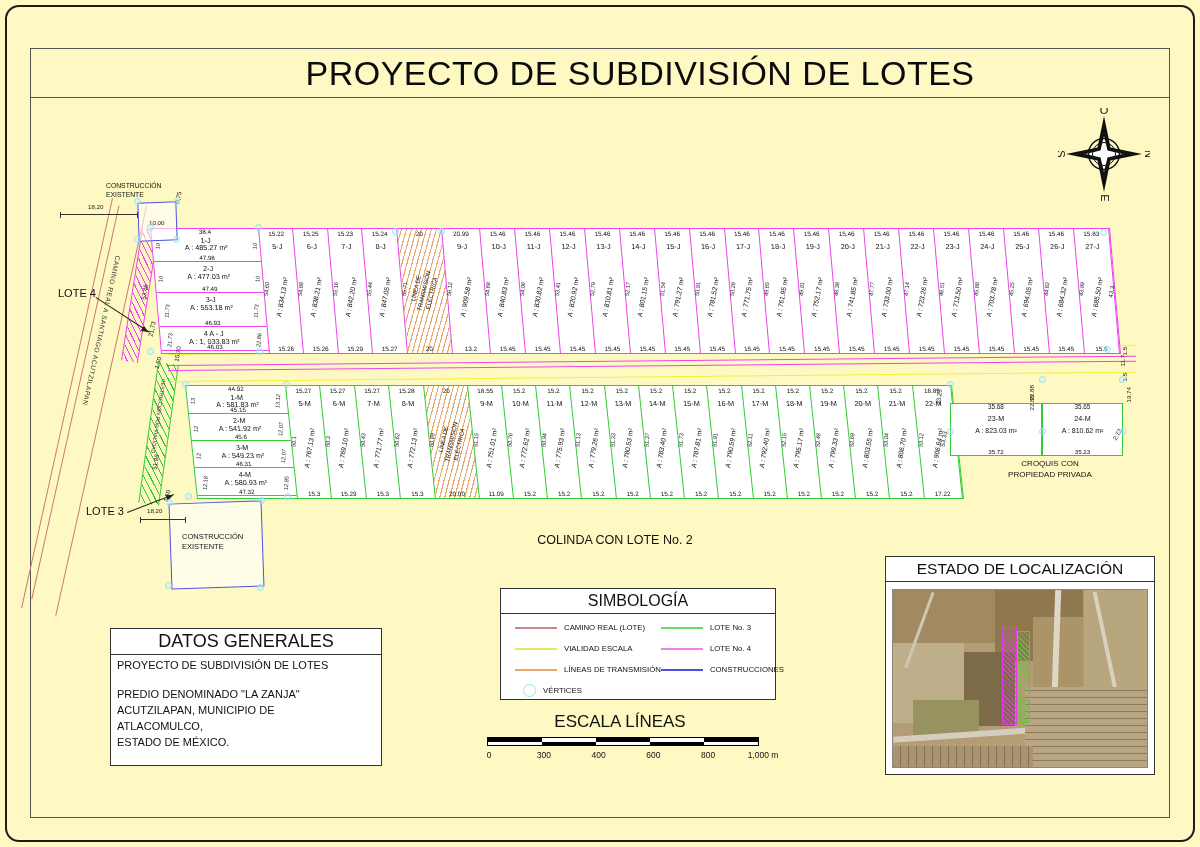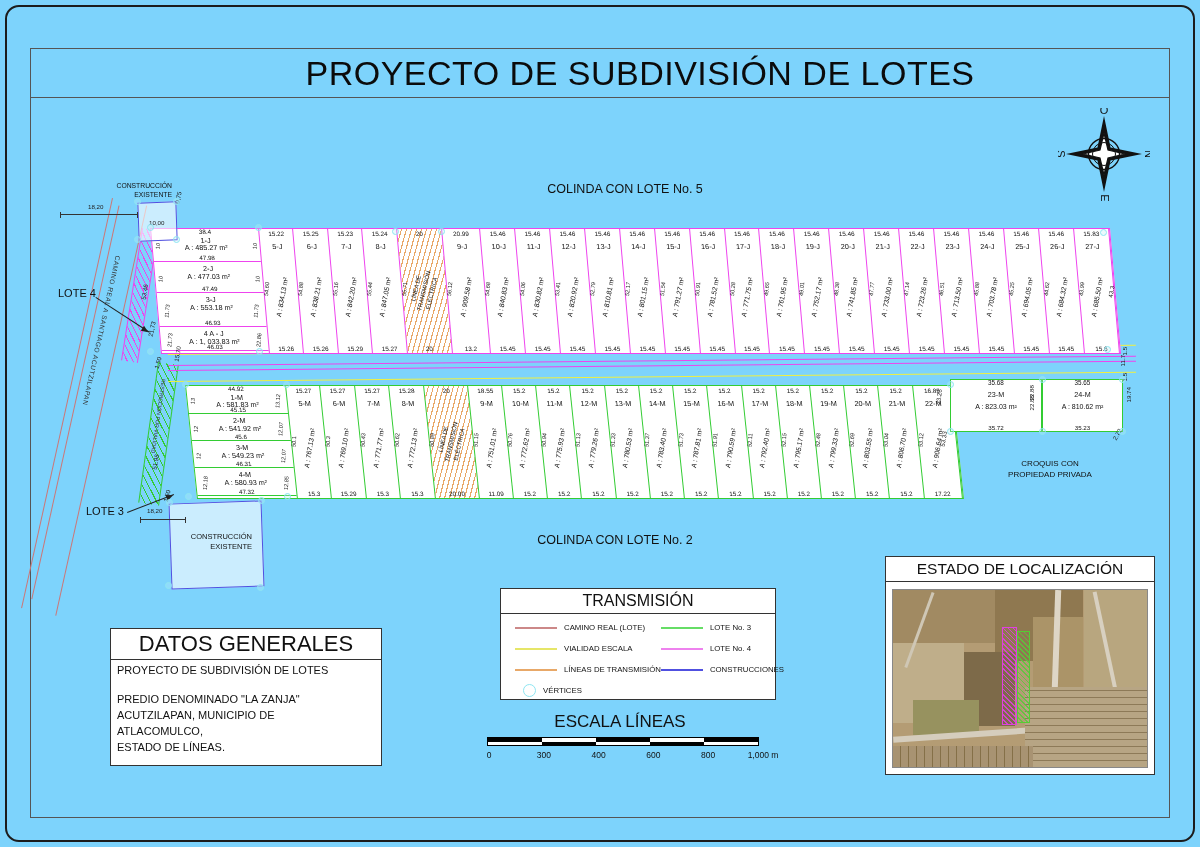--- a/index.html
+++ b/index.html
@@ -1,16 +1,16 @@
 <!DOCTYPE html>
 <html style="--cJ: #ee44ee; --cM: #33cc33; --cY: #f0f040; --cR: #cc7777; --cT: #e8a868; --cB: #5050e0; --cV: #8ee6f2;"><head>
 <meta charset="utf-8">
 <style>
   html,body{margin:0;padding:0;background:#e9e9e9;font-family:"Liberation Sans",sans-serif;}
-  #page{position:relative;width:1200px;height:847px;background:#7dd3fc;overflow:hidden;color:#111;}
+  #page{position:relative;width:1200px;height:847px;background:#fef9c3;overflow:hidden;color:#111;}
   #outer-border{position:absolute;inset:5px;border:2.5px solid #1c1c1c;border-radius:14px;pointer-events:none;}
   #inner-frame{position:absolute;left:30px;top:48px;right:30px;bottom:29px;border:1px solid #555;pointer-events:none;}
   #title-divider{position:absolute;left:30px;top:97px;width:1140px;border-top:1px solid #555;}
   #main-title{position:absolute;left:30px;top:54px;width:1140px;text-align:center;padding-left:80px;box-sizing:border-box;font-size:34px;letter-spacing:.5px;color:#0b0b0b;}
   .colinda{position:absolute;font-size:12.5px;color:#111;}
   #colinda-top{left:460px;top:182px;width:330px;text-align:center;}
   #colinda-bottom{left:450px;top:533px;width:330px;text-align:center;}
   #colinda-right{left:992px;top:458px;width:116px;text-align:center;font-size:8px;line-height:1.4;}
 
   
@@ -35,55 +35,55 @@
   #j-stack .strip{border-bottom:1px solid var(--cJ);}
   #m-stack .strip{border-bottom:1px solid var(--cM);}
   .stack .strip:last-child{border-bottom:none;}
   .dt0{position:absolute;top:-1px;width:100%;text-align:center;font-size:6.3px;}
   .snm{position:absolute;top:2px;width:100%;text-align:center;font-size:7.2px;}
   .sar{position:absolute;top:10px;width:100%;text-align:center;font-size:7.2px;}
   .ht .snm{top:6.5px;} .ht .sar{top:14px;}
   .sdb{position:absolute;bottom:0;width:100%;text-align:center;font-size:6.2px;}
   .sld{position:absolute;left:2px;top:45%;transform:rotate(-80deg);font-size:5.6px;color:#222;}
   .srd{position:absolute;right:2px;top:45%;transform:rotate(-80deg);font-size:5.6px;color:#222;}
-  .rlot{position:absolute;border:1.2px solid var(--cM);background:#fff;box-sizing:border-box;}
+  .rlot{position:absolute;border:1.2px solid var(--cM);background:#fff;box-sizing:border-box;margin-top:24px;}
   .rlot .snm{top:10px;} .sar2{position:absolute;top:23px;width:100%;text-align:center;font-size:7px;}
 
   
   #mid-road{position:absolute;left:168px;top:352px;width:968px;height:32px;transform:rotate(-0.55deg);transform-origin:0 50%;}
   #mid-road .rline{position:absolute;left:0;width:100%;height:1.3px;}
   #camino-road{position:absolute;left:112px;top:198px;width:34px;height:420px;border-left:1.4px solid var(--cR);border-right:1.4px solid var(--cR);transform:rotate(12.5deg);transform-origin:0 0;}
   #camino-inner{position:absolute;left:7px;top:6px;height:96%;border-left:1px solid var(--cR);}
   #camino-label{position:absolute;left:14px;top:55px;writing-mode:vertical-rl;font-size:6.6px;letter-spacing:.6px;color:#333;white-space:nowrap;}
   #lote4-strip{position:absolute;left:142px;top:228px;width:15px;height:134px;transform:rotate(9deg);transform-origin:0 0;border-left:1px solid var(--cJ);border-right:1px solid var(--cJ);background:repeating-linear-gradient(55deg,rgba(0,0,0,0) 0 4px,var(--cJ) 4px 5px);}
   #restriccion-strip{position:absolute;left:158px;top:362px;width:19px;height:142px;transform:rotate(8deg);transform-origin:0 0;border-left:1px solid var(--cM);border-right:1px solid var(--cM);background:repeating-linear-gradient(55deg,rgba(0,0,0,0) 0 4.5px,var(--cM) 4.5px 5.5px);}
   #restriccion-label{position:absolute;left:4px;top:16px;writing-mode:vertical-rl;font-size:5.3px;color:#333;white-space:nowrap;}
   .cbox{position:absolute;border:1.3px solid var(--cB);background:rgba(255,255,255,.6);}
   #cbox1{left:138px;top:202px;width:37px;height:37px;transform:rotate(-2deg);}
   #cbox2{left:170px;top:502px;width:91px;height:84px;transform:rotate(-2deg);}
-  .clabel{position:absolute;text-align:right;font-size:6.8px;line-height:1.3;color:#111;}
+  .clabel{position:absolute;text-align:left;font-size:6.8px;line-height:1.3;color:#111;}
   #clabel1{left:106px;top:182px;width:66px;}
   #clabel2{left:182px;top:532px;width:70px;font-size:7.5px;}
   .side-label{position:absolute;font-size:11px;color:#111;}
   .leader{position:absolute;border-top:1px solid #222;transform-origin:0 0;}
   .leader::after{content:'';position:absolute;right:-2px;top:-3.5px;border:3px solid transparent;border-left:7px solid #222;}
   .dimline{position:absolute;border-top:1px solid #333;}
   .dimline::before,.dimline::after{content:'';position:absolute;top:-3px;width:1px;height:6px;background:#333;}
   .dimline::before{left:0;} .dimline::after{right:0;}
   .dim{position:absolute;font-size:6.2px;color:#222;white-space:nowrap;transform-origin:0 50%;}
   .vx{position:absolute;width:5px;height:5px;margin:-3px 0 0 -3px;border:1px solid var(--cV);border-radius:50%;background:rgba(190,240,250,.3);}
 
   
   #compass{position:absolute;left:1058px;top:108px;}
 
   
   .panel{position:absolute;border:1.2px solid #333;background:#fff;box-sizing:border-box;}
   .panel-title{border-bottom:1.2px solid #333;text-align:center;}
   #datos{left:110px;top:628px;width:272px;height:138px;}
-  #datos .panel-title{font-size:22px;padding:2px 0;}
+  #datos .panel-title{font-size:18px;padding:2px 0;}
   #datos-body{padding:3px 6px;font-size:11px;line-height:1.45;}
   #datos-body div{min-height:13px;}
   #simbologia{left:500px;top:588px;width:276px;height:112px;}
   #simbologia .panel-title{font-size:16px;padding:3px 0;}
   #leg-cols{display:flex;padding:8px 6px 0 14px;}
   #leg-left,#leg-right{display:flex;flex-direction:column;gap:10px;}
   #leg-left{width:150px;} #leg-right{flex:1;}
   .lrow{display:flex;align-items:center;gap:7px;height:11px;}
   .lsym{width:42px;height:2px;flex:none;}
   .lsym.circle{width:11px;height:11px;border-radius:50%;border:1.5px solid var(--cV);background:none;margin-left:8px;}
@@ -116,21 +116,20 @@
     <path d="M0,-38 L6.5,-6.5 L38,0 L6.5,6.5 L0,38 L-6.5,6.5 L-38,0 L-6.5,-6.5 Z" fill="#111"></path>
     <path d="M0,-21 L4,-4 L21,0 L4,4 L0,21 L-4,4 L-21,0 L-4,-4 Z" fill="#fff" stroke="#111" stroke-width="1.2"></path>
     <circle r="15.5" fill="none" stroke="#111" stroke-width="1.4"></circle>
     <circle r="11.5" fill="none" stroke="#111" stroke-width="1"></circle>
     <text x="0" y="-40" text-anchor="middle" font-size="11" fill="#111">O</text>
     <text x="44" y="3" text-anchor="middle" font-size="11" fill="#111" transform="rotate(90 44 0)">N</text>
     <text x="-44" y="3" text-anchor="middle" font-size="11" fill="#111" transform="rotate(90 -44 0)">S</text>
     <text x="0" y="47" text-anchor="middle" font-size="11" fill="#111" transform="rotate(90 0 44)">E</text>
   </svg>
 
-  <div id="colinda-top" class="colinda">COLINDA CON LOTE No. 5</div>
   <div id="colinda-bottom" class="colinda">COLINDA CON LOTE No. 2</div>
   <div id="colinda-right" class="colinda">
     <div>CROQUIS CON</div>
     <div>PROPIEDAD PRIVADA</div>
   </div>
 
   <div id="camino-road">
     <div id="camino-inner"></div>
     <div id="camino-label">CAMINO REAL A SANTIAGO ACUTZILAPAN</div>
   </div>
@@ -530,26 +529,26 @@
   <div class="dimline" style="left:140px;top:519px;width:46px;"></div>
 
   <div id="datos" class="panel">
     <div class="panel-title">DATOS GENERALES</div>
     <div id="datos-body">
         <div class="dline">PROYECTO DE SUBDIVISIÓN DE LOTES</div>
         <div class="dline"></div>
         <div class="dline">PREDIO DENOMINADO "LA ZANJA"</div>
         <div class="dline">ACUTZILAPAN, MUNICIPIO DE</div>
         <div class="dline">ATLACOMULCO,</div>
-        <div class="dline">ESTADO DE LÍNEAS.</div>
+        <div class="dline">ESTADO DE MÉXICO.</div>
       </div>
   </div>
 
   <div id="simbologia" class="panel">
-    <div class="panel-title">TRANSMISIÓN</div>
+    <div class="panel-title">SIMBOLOGÍA</div>
     <div id="leg-cols">
       <div id="leg-left">
           <div class="lrow">
             <div class="lsym" style="background: rgb(204, 136, 136);"></div>
             <div class="llab">CAMINO REAL (LOTE)</div>
           </div>
           <div class="lrow">
             <div class="lsym" style="background: rgb(230, 230, 104);"></div>
             <div class="llab">VIALIDAD ESCALA</div>
           </div>

